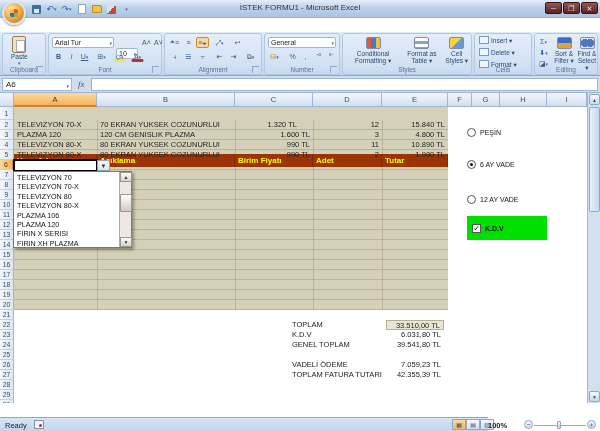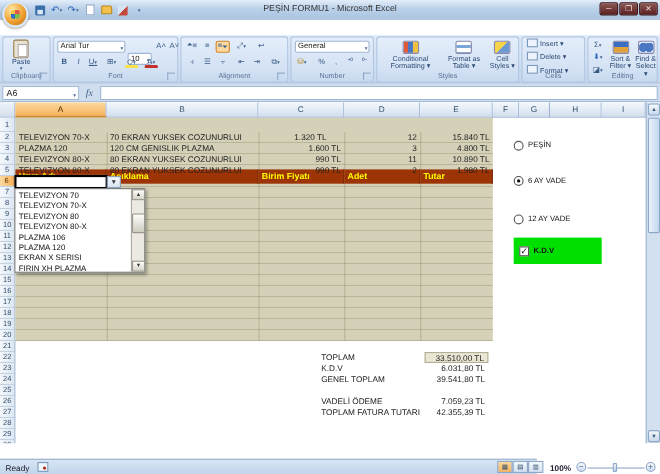--- a/index.html
+++ b/index.html
@@ -152,21 +152,21 @@
   #statusbar{position:absolute;left:0;top:417px;width:488px;height:14px;
     background:linear-gradient(#d8e6f5,#c0d4ea);border-top:1px solid #8fa8c8;font-size:7.5px;color:#223;}
   #ready{position:absolute;left:5px;top:3px;}
   #macro-ico{position:absolute;left:34px;top:2px;width:10px;height:9px;background:#eef4fb;
     border:1px solid #7a98bc;}
   #macro-ico:after{content:"";position:absolute;right:1px;bottom:1px;width:3px;height:3px;border-radius:50%;background:#b03020;}
   .viewbtns{position:absolute;left:452px;top:1px;display:flex;}
   .vbtn{width:14px;height:11px;border:1px solid #8fa8c8;background:linear-gradient(#f4f8fc,#d2e0f0);
     font-size:6px;text-align:center;line-height:10px;color:#33506e;}
   .vbtn.active{background:linear-gradient(#fbd9a0,#f7b35c);}
-  #zoomlevel{position:absolute;left:500px;top:3px;font-weight:bold;}
+  #zoomlevel{position:absolute;left:488px;top:3px;font-weight:bold;}
   .zslider{position:absolute;left:524px;top:2px;width:72px;height:10px;}
   .zline{position:absolute;left:10px;right:10px;top:5px;height:1px;background:#8fa8c8;}
   .zend{position:absolute;top:0px;width:9px;height:9px;border-radius:50%;background:linear-gradient(#f4f8fc,#cdddf0);
     border:1px solid #8fa8c8;font-size:7px;line-height:8px;text-align:center;color:#33506e;}
   .zhandle{position:absolute;left:33px;top:1px;width:4px;height:8px;background:linear-gradient(#f4f8fc,#b9cde6);
     border:1px solid #70террит8fa8c8;border:1px solid #8fa8c8;border-radius:1px;}
 </style>
 </head>
 <body>
 
@@ -188,21 +188,21 @@
       <span class="qbtn">
           <span class="foldericon"></span>
         </span>
       <span class="qbtn">
           <span class="brushicon"></span>
         </span>
       <span class="qbtn">
           <span class="arr">▾</span>
         </span>
     </div>
-    <div id="title-text">PEŞİN FORMU1 - Microsoft Excel</div>
+    <div id="title-text">İSTEK FORMU1 - Microsoft Excel</div>
     <div class="winctl">
       <div class="winbtn">─</div>
       <div class="winbtn">❐</div>
       <div class="winbtn">✕</div>
     </div>
   </div>
 
 
   <div id="ribbon">
     <div class="rgroup" style="left:2px;width:44px;">
@@ -413,21 +413,21 @@
       <div id="dvbtn" style="left:97px;top:53px;height:11px;">▼</div>
 
       <div id="ddlist" style="left:13px;top:64px;width:119px;height:77px;">
         <div id="dditems" style="position:absolute;left:0;top:1px;right:12px;">
             <div class="dditem">TELEVIZYON 70</div>
             <div class="dditem">TELEVIZYON 70-X</div>
             <div class="dditem">TELEVIZYON 80</div>
             <div class="dditem">TELEVIZYON 80-X</div>
             <div class="dditem">PLAZMA 106</div>
             <div class="dditem">PLAZMA 120</div>
-            <div class="dditem">EKRAN X SERISI</div>
+            <div class="dditem">FIRIN X SERISI</div>
             <div class="dditem">FIRIN XH PLAZMA</div>
           </div>
         <div id="ddscroll">
           <div class="ddarr" style="top:0;">▲</div>
           <div id="ddthumb"></div>
           <div class="ddarr" style="bottom:0;">▼</div>
         </div>
       </div>
 
       <div id="radios">

